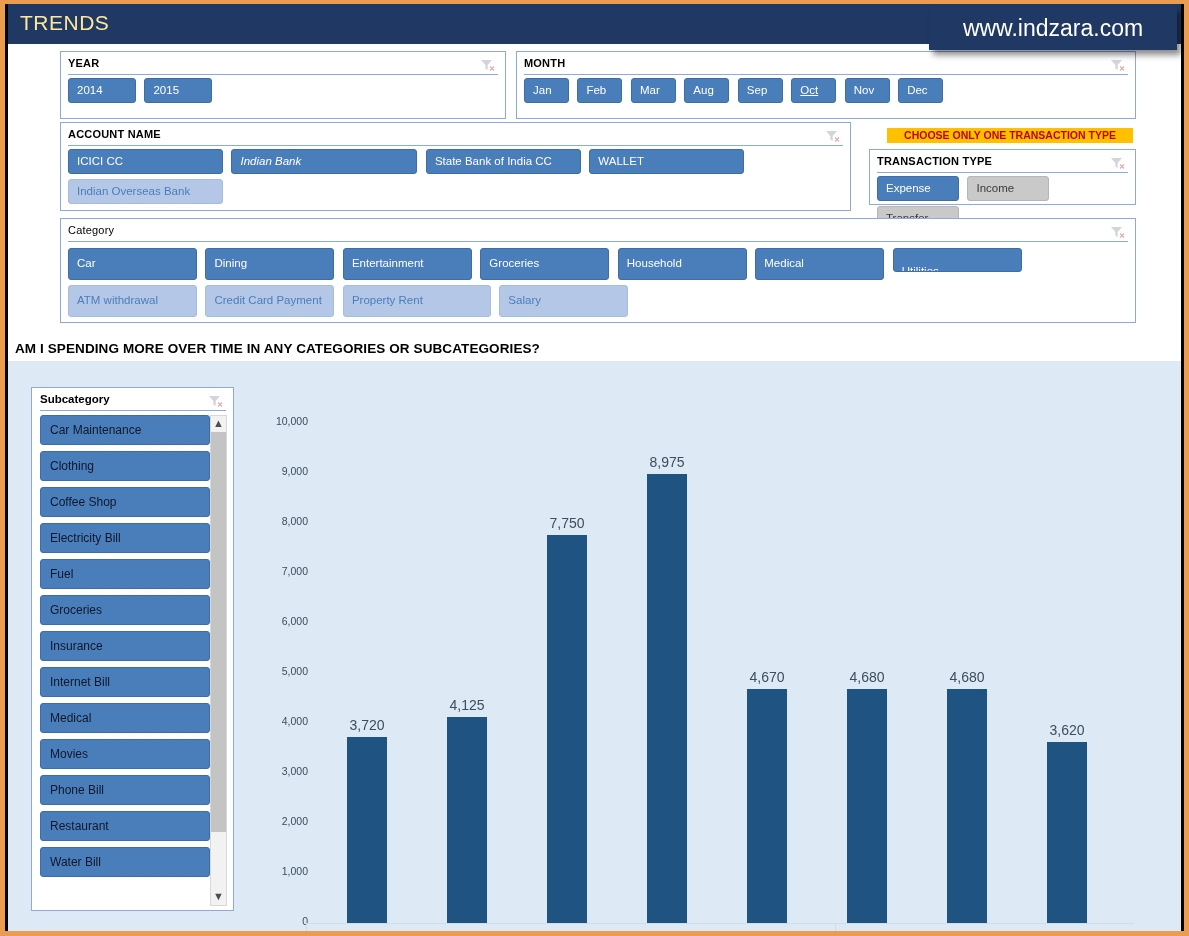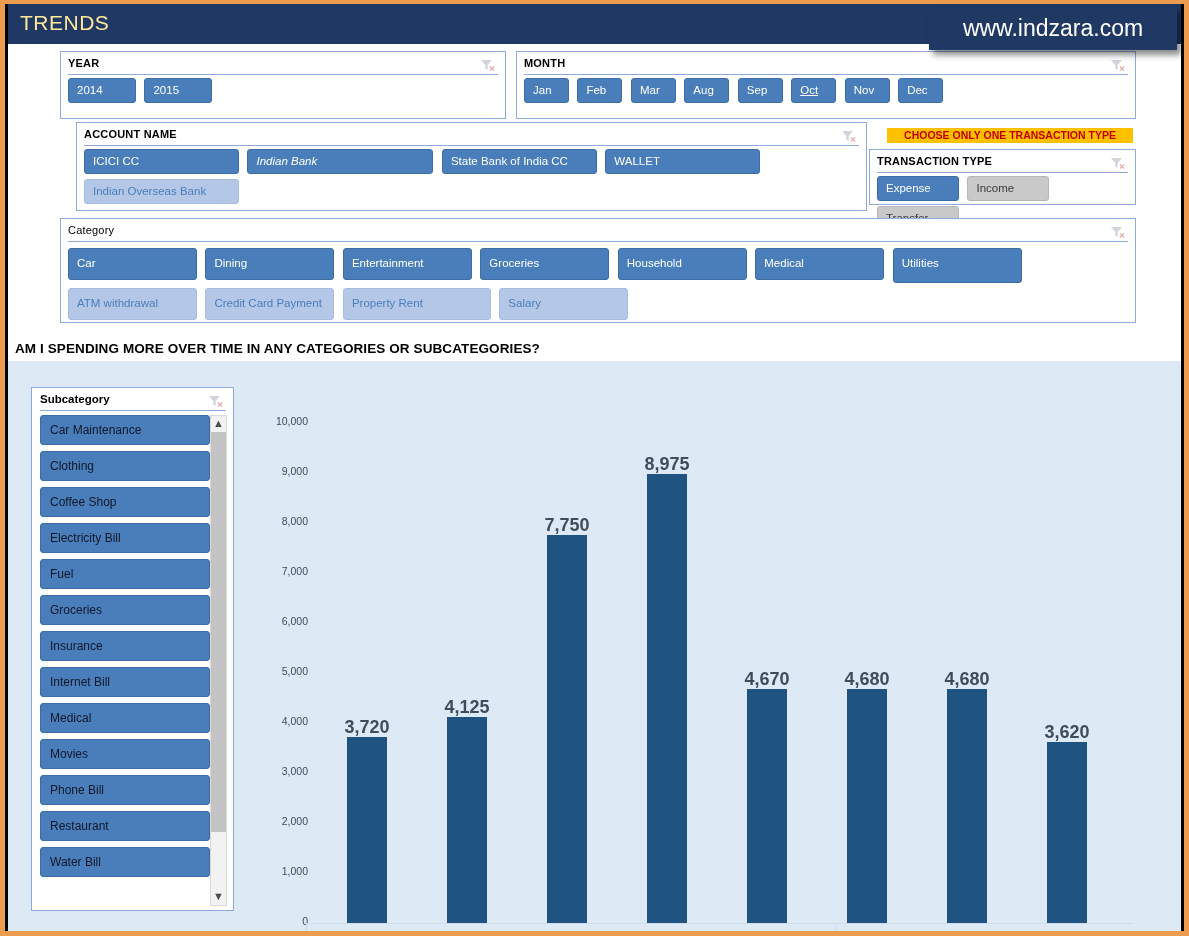--- a/index.html
+++ b/index.html
@@ -132,21 +132,21 @@
   }
   .plot {
     position: absolute; left: 70px; top: 0; right: 60px; height: 550px;
   }
   .bar {
     position: absolute; bottom: 0; width: 40px;
     background: #1f5482;
   }
   .blabel {
     position: absolute; width: 80px; text-align: center;
-    font-size: 18px; color: #3d4d5c; font-weight: bold;
+    font-size: 14px; color: #3d4d5c;
   }
   .axis-band {
     position: absolute; left: 58px; top: 550px; width: 828px; height: 36px;
     border: 1px solid #cfdcea; border-right: none;
     background: transparent;
   }
   .axis-sep {
     position: absolute; top: 550px; height: 36px; width: 1px;
     background: #cfdcea;
   }
@@ -195,21 +195,21 @@
       <span class="sbtn" style="width:45px;">Feb</span>
       <span class="sbtn" style="width:45px;">Mar</span>
       <span class="sbtn" style="width:45px;">Aug</span>
       <span class="sbtn" style="width:45px;">Sep</span>
       <span class="sbtn" style="width:45px;text-decoration:underline;">Oct</span>
       <span class="sbtn" style="width:45px;">Nov</span>
       <span class="sbtn" style="width:45px;">Dec</span>
     </div>
   </div>
 
-  <div class="slicer" style="left:68px; top:118px; width:791px; height:89px;padding-left:29px;">
+  <div class="slicer" style="left:52px; top:118px; width:791px; height:89px;padding-left:29px;">
     <div class="sl-head">
       <span>ACCOUNT NAME</span>
       <span class="funnel">
         <svg width="17" height="16" viewBox="0 0 17 16">
               <path d="M2 3h11l-4.3 5v5l-2.4-1.6V8z" fill="#9aa6b5"></path>
               <path d="M11 9.5l4 4M15 9.5l-4 4" stroke="#c0504d" stroke-width="1.3" fill="none"></path>
             </svg>
       </span>
     </div>
     <div class="btns">
@@ -252,21 +252,21 @@
             </svg>
       </span>
     </div>
     <div class="btns" style="top:29px;">
       <span class="sbtn" style="width:129px; height:32px; padding-top:8px;">Car</span>
       <span class="sbtn" style="width:129px; height:32px; padding-top:8px;">Dining</span>
       <span class="sbtn" style="width:129px; height:32px; padding-top:8px;">Entertainment</span>
       <span class="sbtn" style="width:129px; height:32px; padding-top:8px;">Groceries</span>
       <span class="sbtn" style="width:129px; height:32px; padding-top:8px;">Household</span>
       <span class="sbtn" style="width:129px; height:32px; padding-top:8px;">Medical</span>
-      <span class="sbtn" style="width:129px; height:35px; padding-top:8px;">Utilities</span>
+      <span class="sbtn" style="width:129px; height:24px; padding-top:16px;">Utilities</span>
       <span class="sbtn off" style="width:129px; height:32px; padding-top:8px;">ATM withdrawal</span>
       <span class="sbtn off" style="width:129px; height:32px; padding-top:8px;">Credit Card Payment</span>
       <span class="sbtn off" style="width:148px; height:32px; padding-top:8px;">Property Rent</span>
       <span class="sbtn off" style="width:129px; height:32px; padding-top:8px;">Salary</span>
     </div>
   </div>
 
   <div class="qheading">AM I SPENDING MORE OVER TIME IN ANY CATEGORIES OR SUBCATEGORIES?</div>
 
   <div class="chartpanel">

